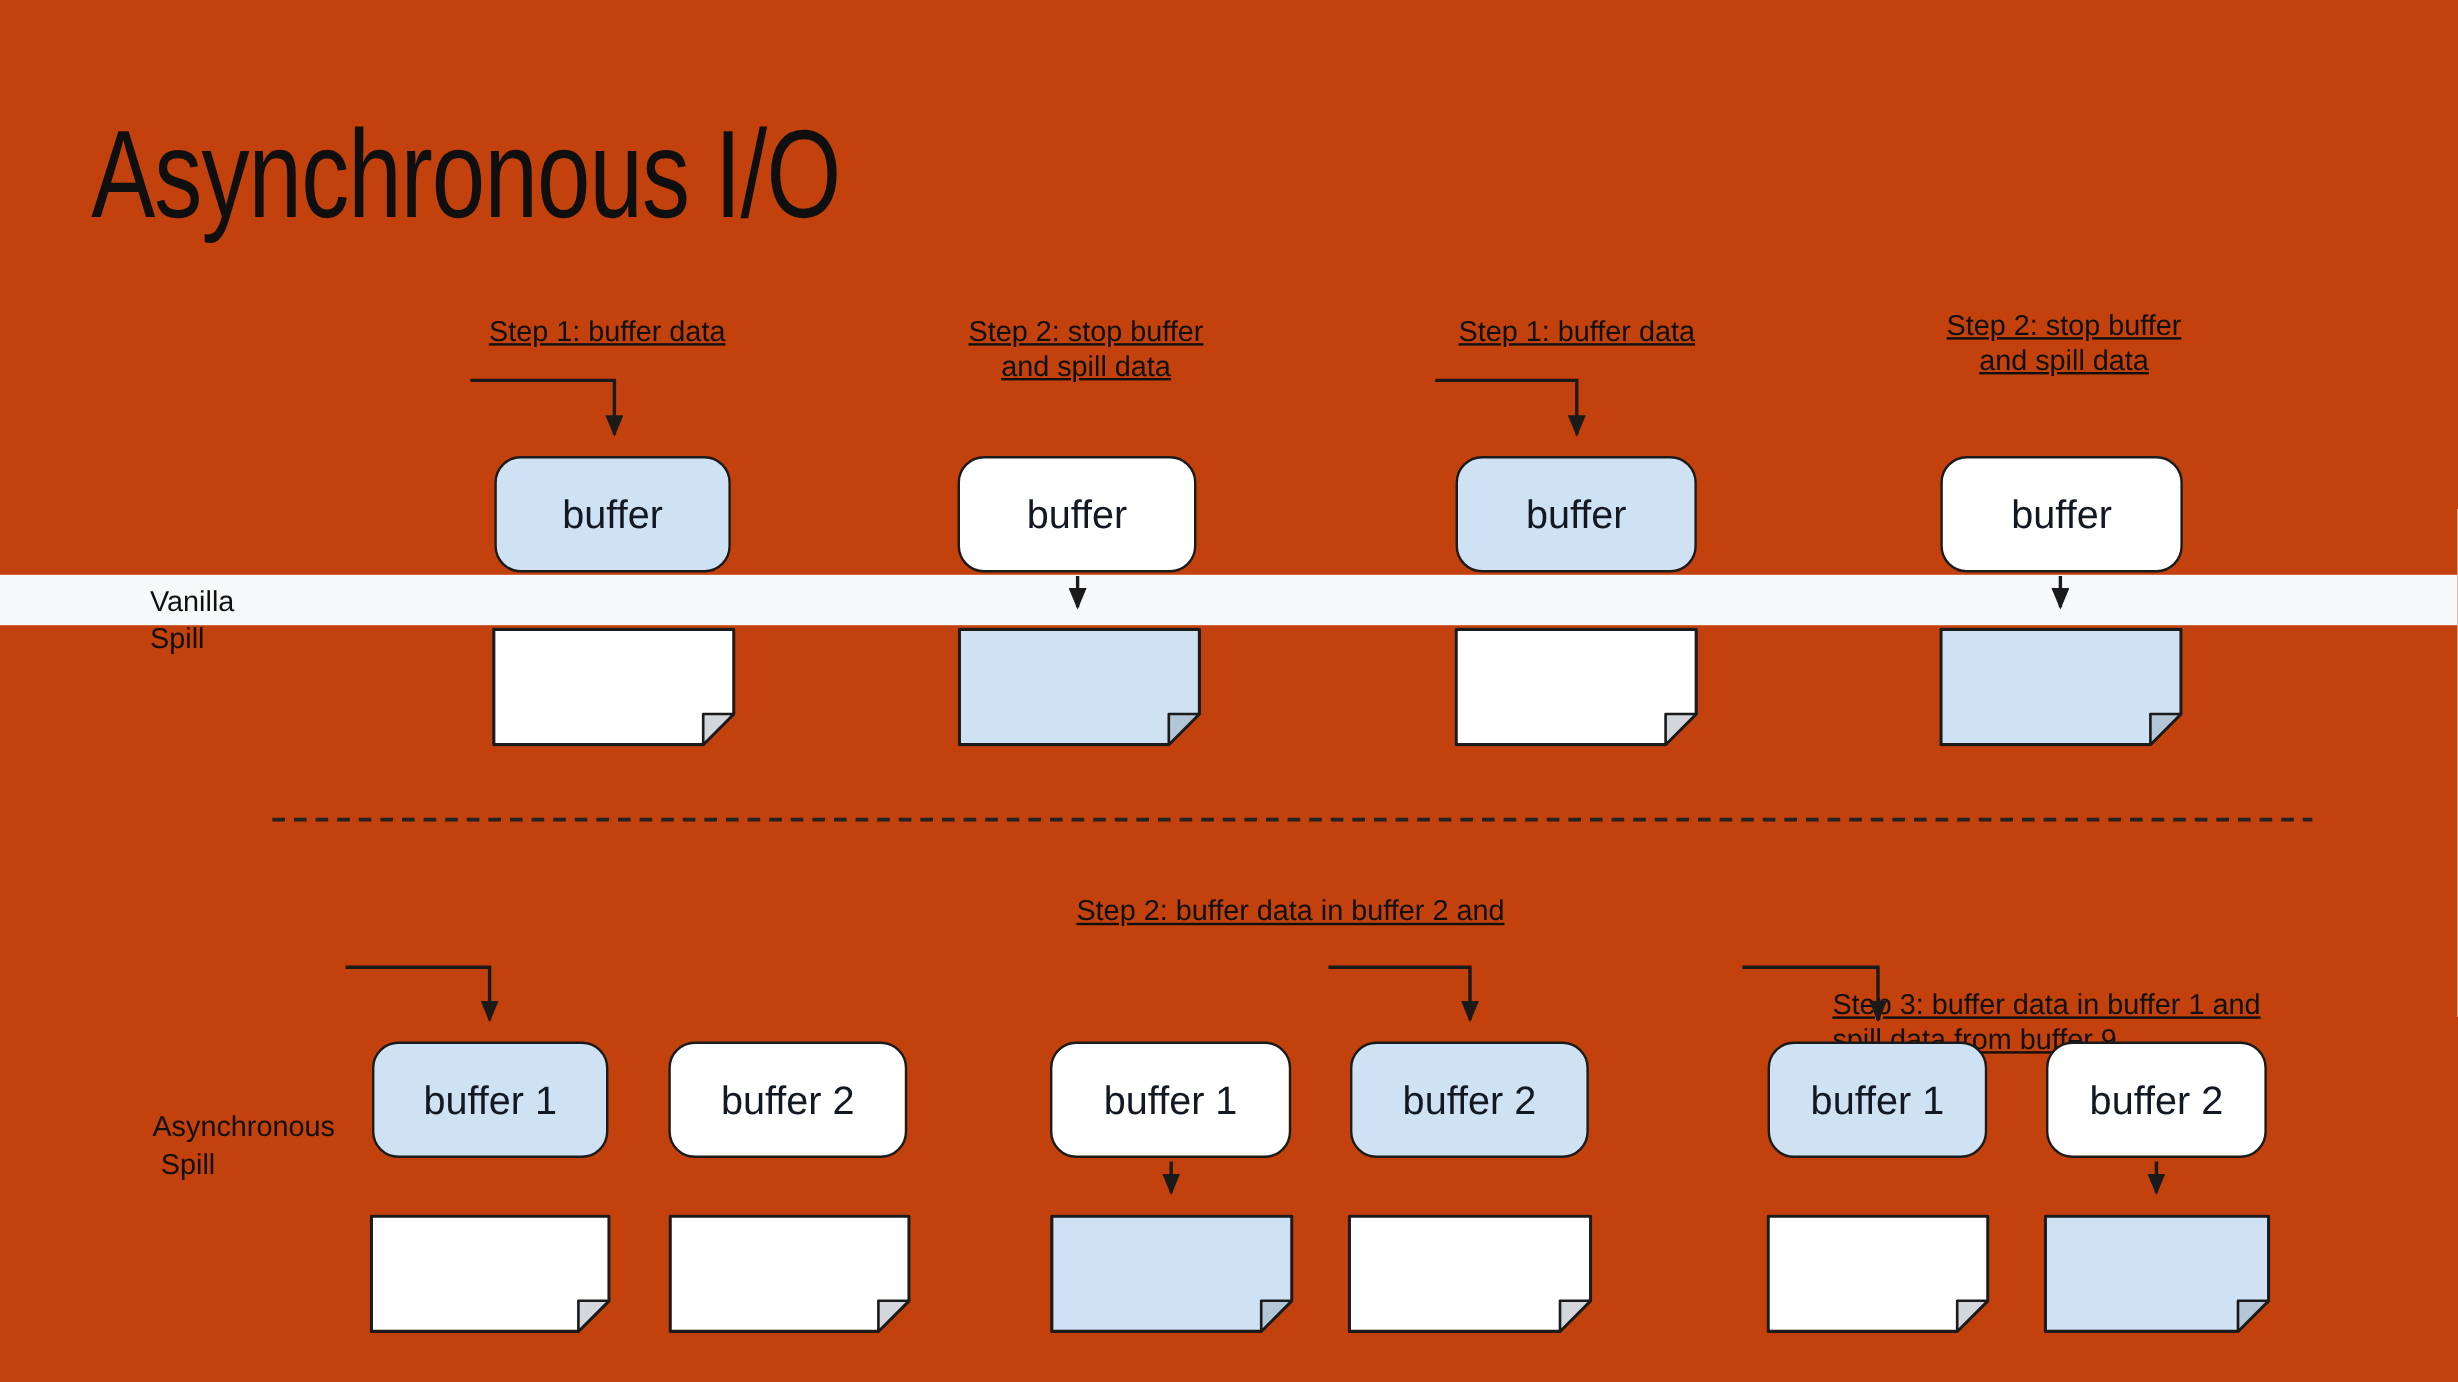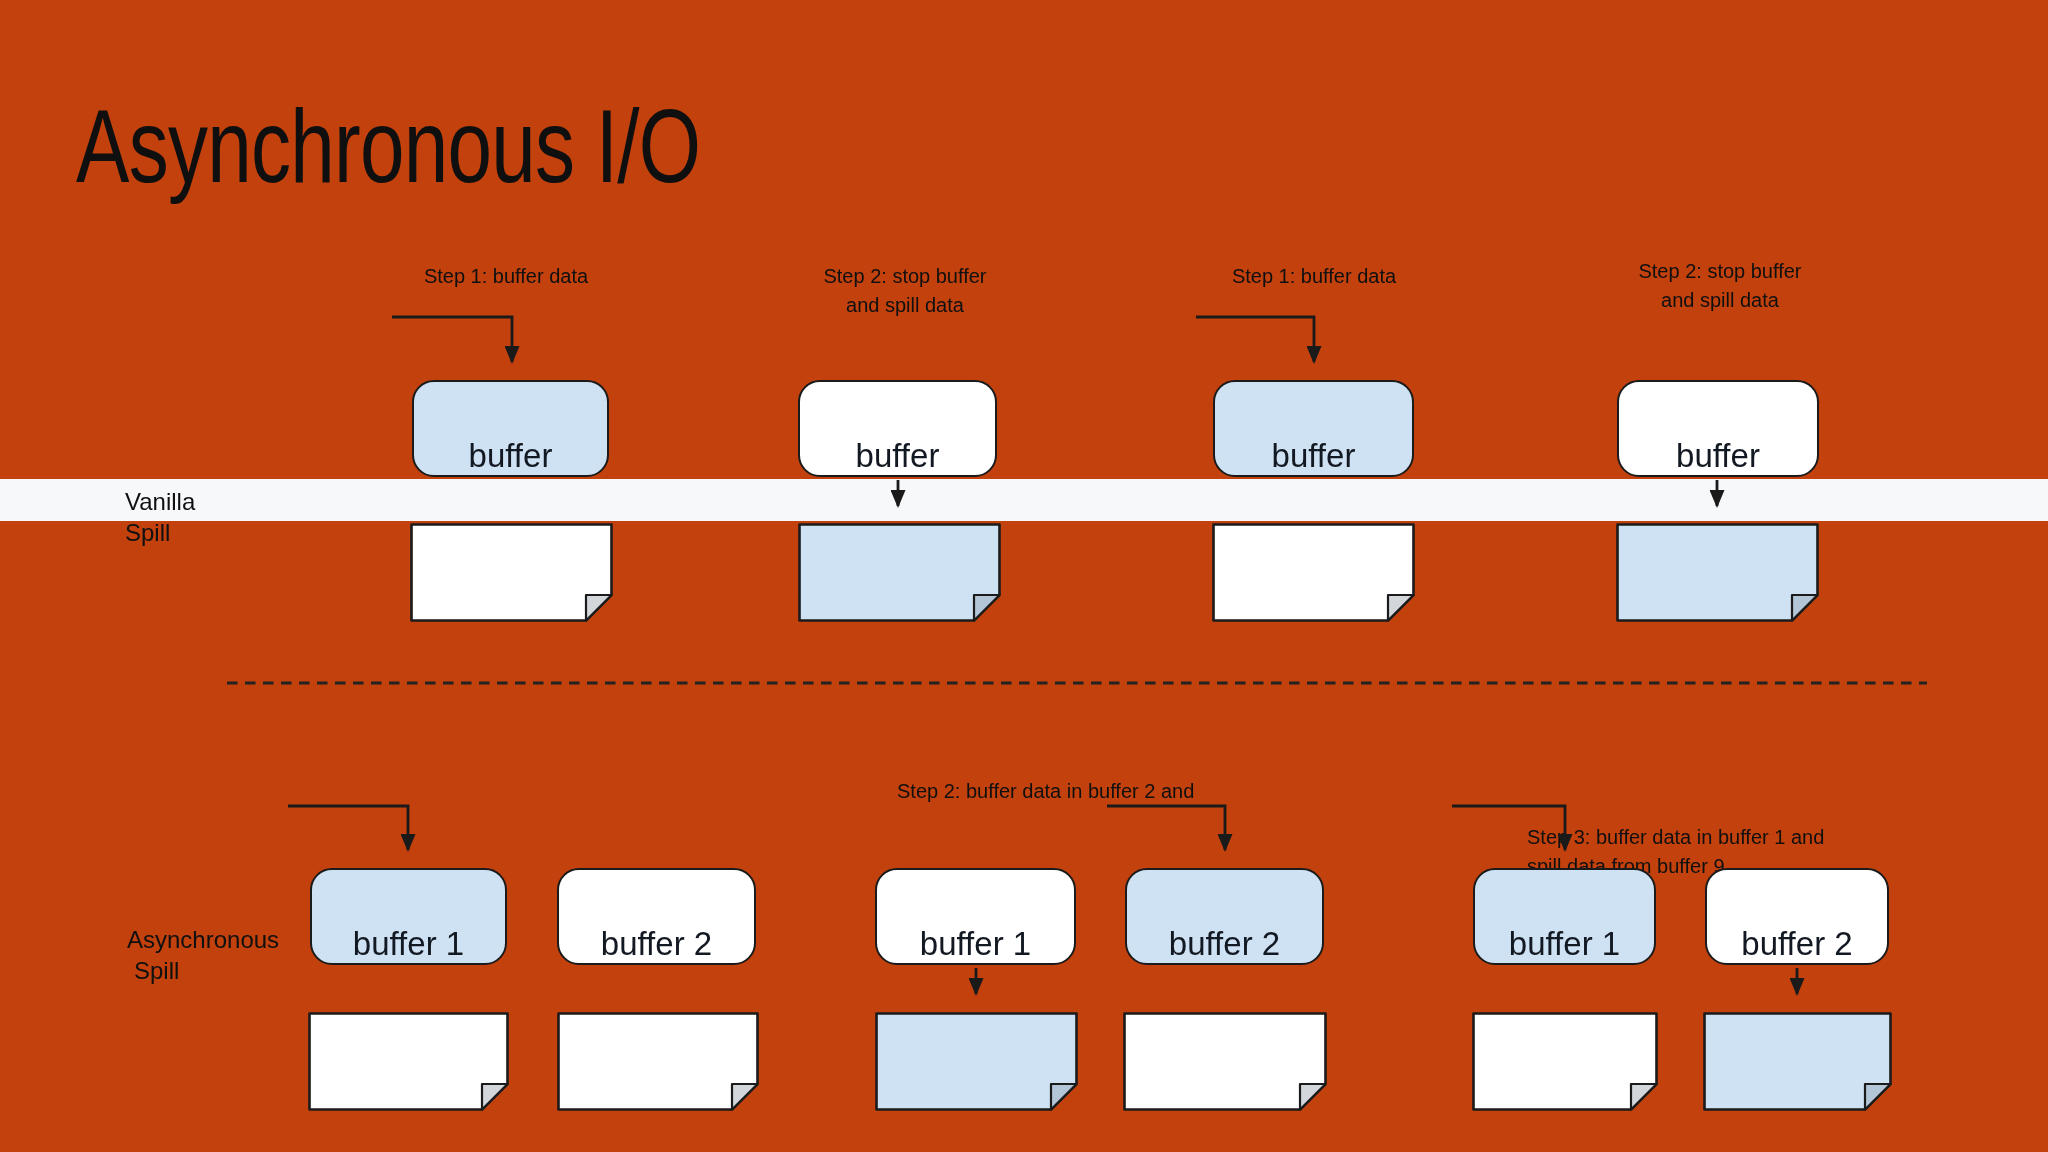--- a/index.html
+++ b/index.html
@@ -10,31 +10,31 @@
     color:#111;
   }
   .band{position:absolute;left:0;width:2048px;background:#f7f8fa;}
   #slide-title{
     position:absolute;left:76px;top:84px;
     font-size:104px;line-height:1.2;font-weight:500;color:#0f0f0f;
     letter-spacing:-1px;white-space:nowrap;
     transform:scaleX(0.77);transform-origin:left top;
   }
   .step-label{
-    position:absolute;font-size:20px;line-height:29px;color:#101010;
-    text-align:center;width:320px;
+    position:absolute;font-size:24px;line-height:29px;color:#101010;
+    text-align:center;width:320px;text-decoration:underline;
   }
   .step-label.left{text-align:left;width:480px;}
   .side-label{
     position:absolute;font-size:24px;line-height:31px;color:#101010;
   }
   .side-label .l2{margin-left:7px;}
   .box{
     position:absolute;height:93px;border:2.5px solid #1b1b1b;border-radius:22px;
-    background:#ffffff;display:flex;align-items:flex-end;justify-content:center;
+    background:#ffffff;display:flex;align-items:center;justify-content:center;
     font-size:33px;color:#131922;box-sizing:content-box;
   }
   .box.blue{background:#cfe2f3;}
   .doc{position:absolute;}
   svg{display:block;}
   .doc-main{stroke:#1b1b1b;stroke-width:2.6;fill:#ffffff;stroke-linejoin:round;}
   .doc.blue .doc-main{fill:#cfe2f3;}
   .doc-flap{stroke:#1b1b1b;stroke-width:2.2;fill:#d3d7dc;stroke-linejoin:round;}
   .doc.blue .doc-flap{fill:#b3c6d8;}
   #arrow-layer{position:absolute;left:0;top:0;pointer-events:none;}
@@ -108,21 +108,21 @@
       <path class="doc-main" d="M1.5,1.5 L201.5,1.5 L201.5,72 L176,97.5 L1.5,97.5 Z"></path>
       <path class="doc-flap" d="M176,97.5 L201.5,72 L176,72 Z"></path>
     </svg>
   </div>
 
   <div class="side-label" style="left:127px;top:924px;">
     <div class="l1">Asynchronous</div>
     <div class="l2">Spill</div>
   </div>
 
-  <div class="step-label left" style="left:897px;top:777px;">
+  <div class="step-label left" style="left:897px;top:745px;">
     <div>Step 2: buffer data in buffer 2 and</div>
   </div>
   <div class="step-label left" style="left:1527px;top:788px;margin-top:35px;">
     <div>Step 3: buffer data in buffer 1 and</div>
     <div>spill data from buffer 9</div>
   </div>
 
   <div class="box blue" style="left:310px;top:868px;width:193px;">
     <span>buffer 1</span>
   </div>

